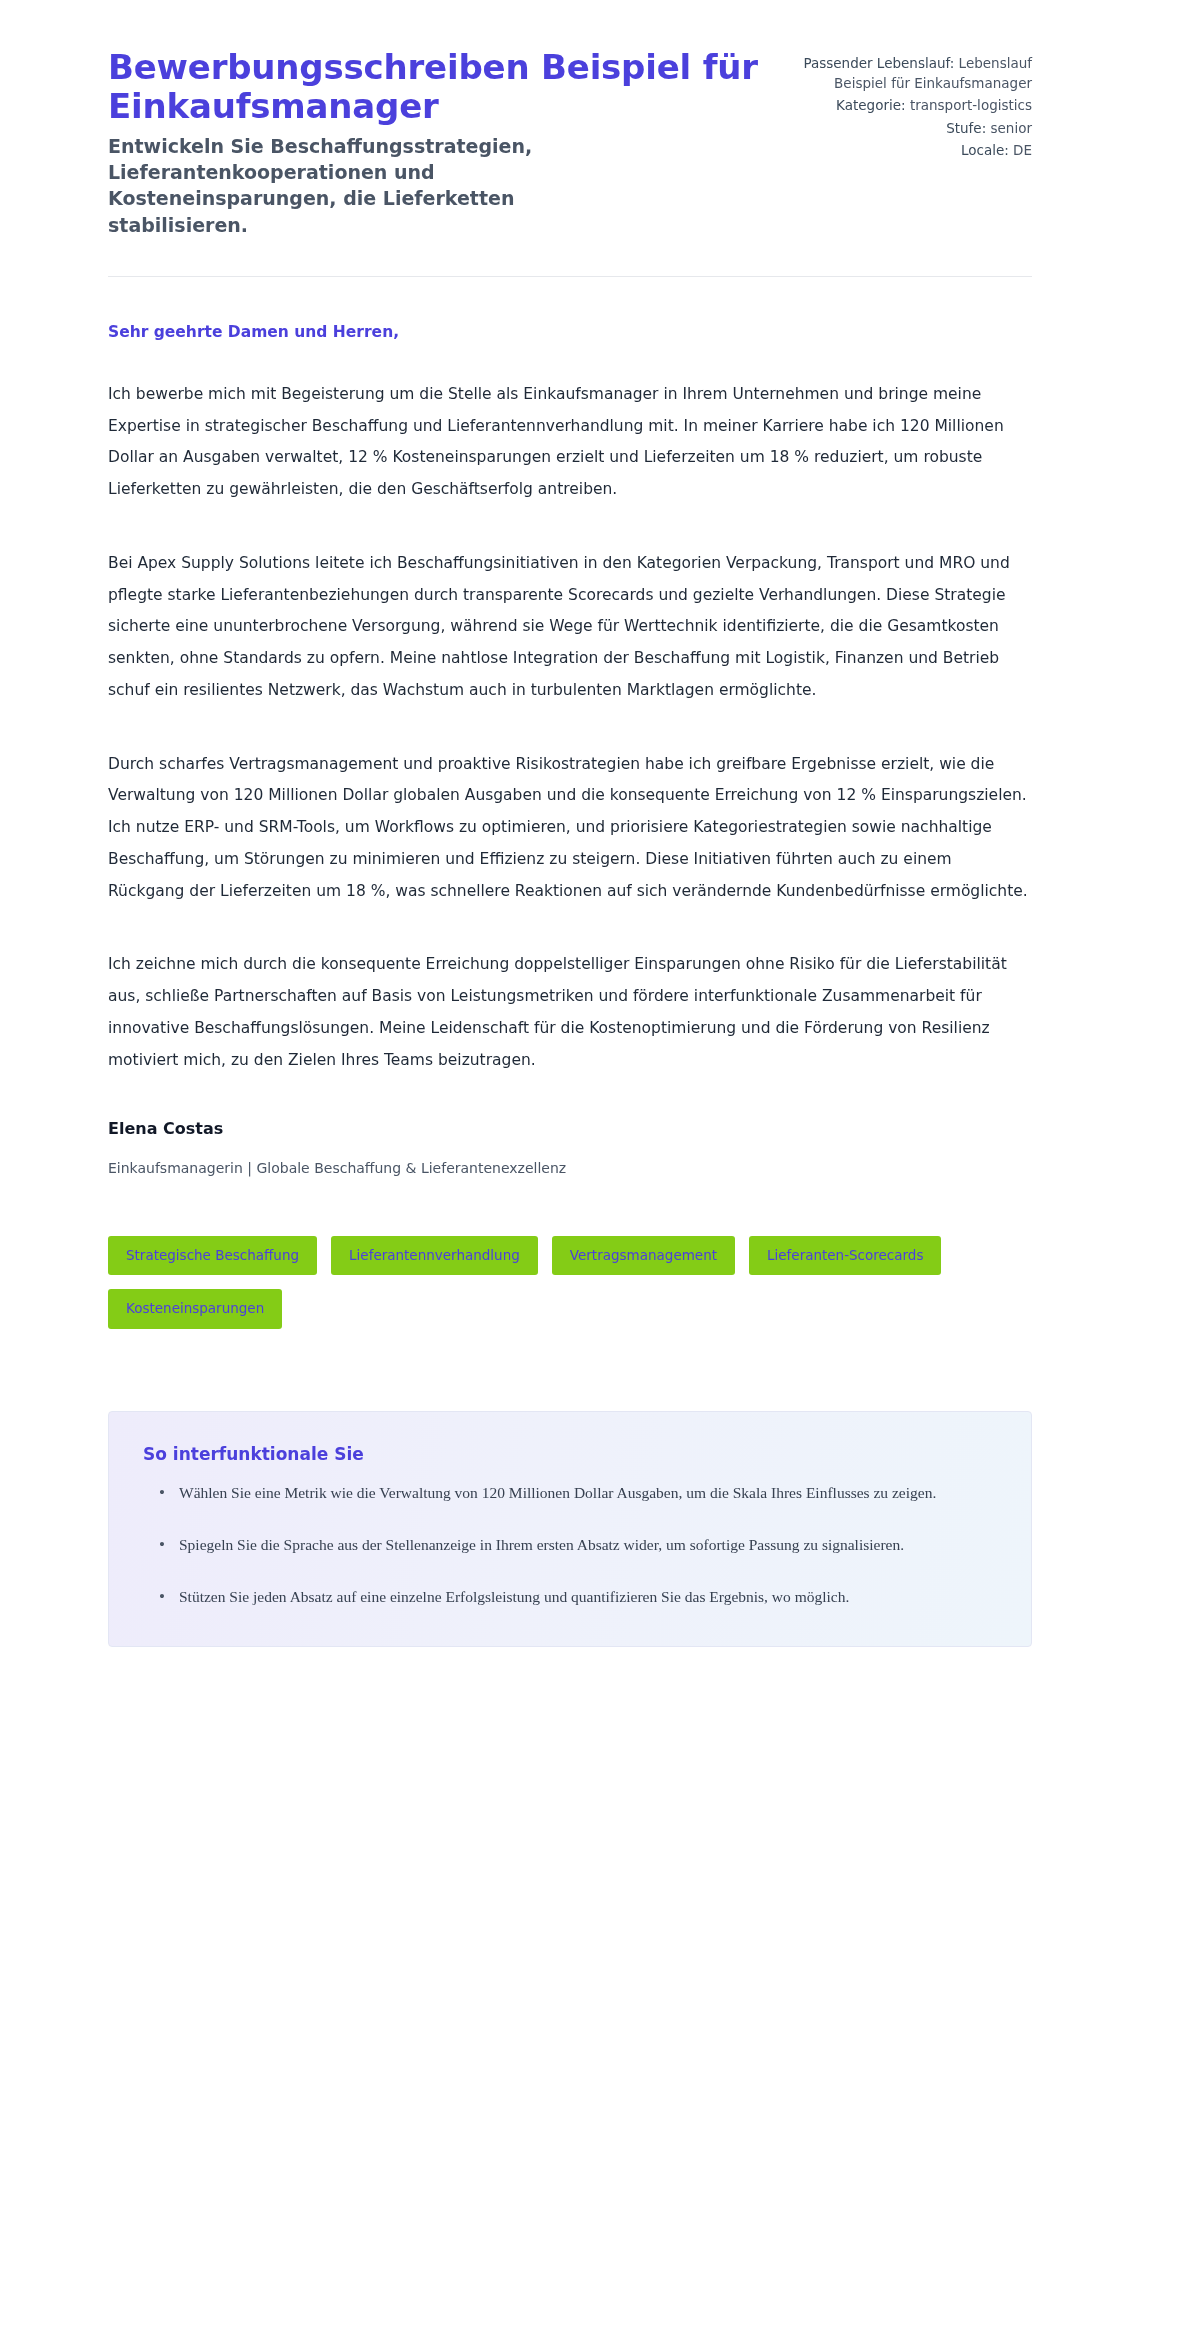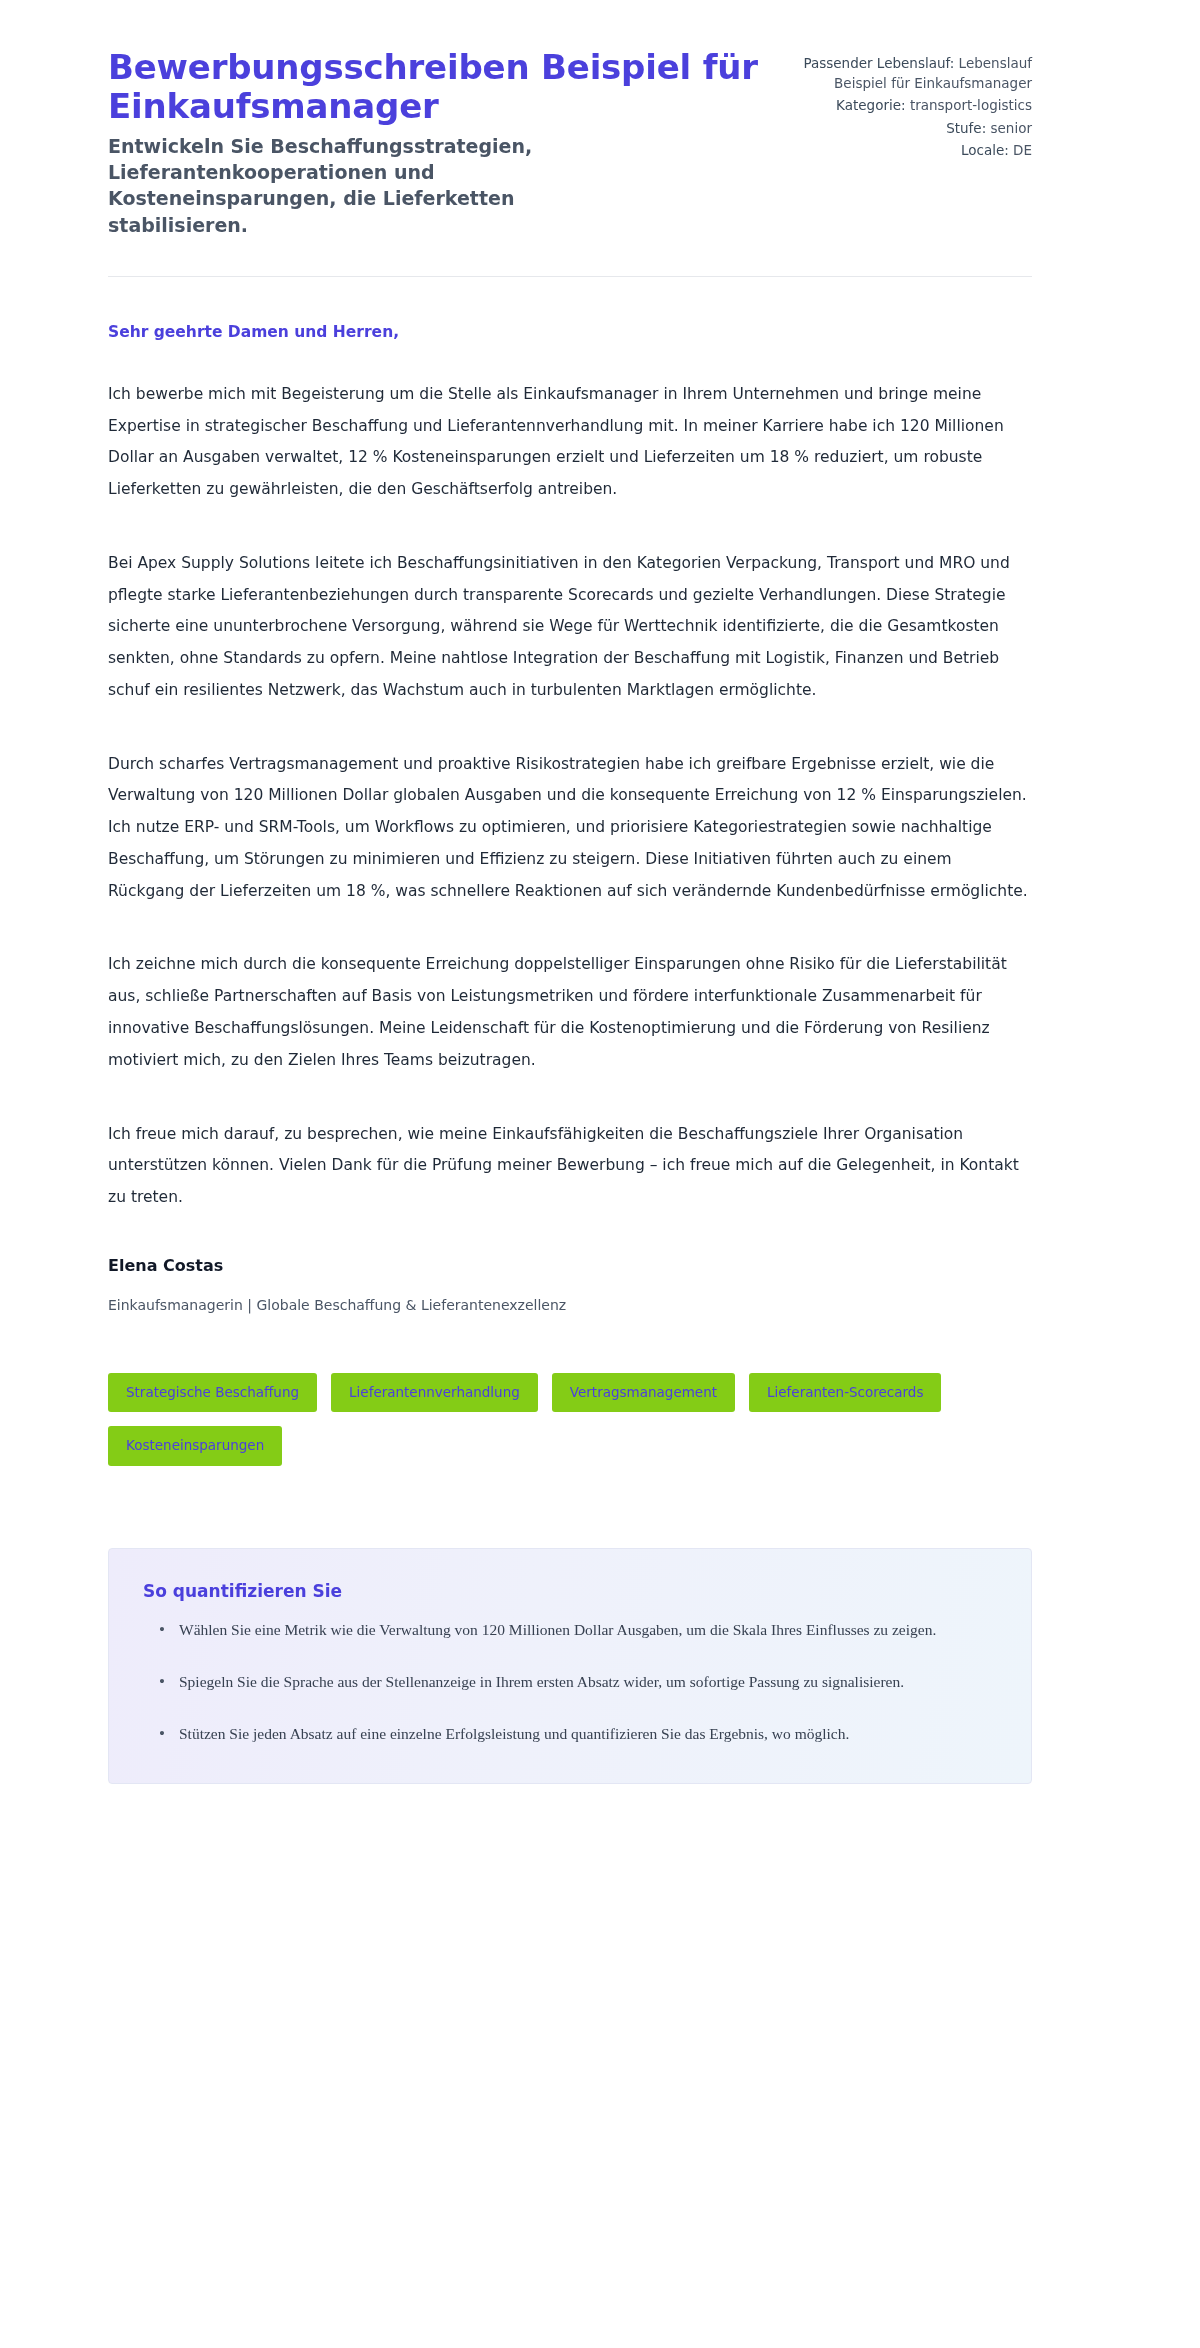--- a/index.html
+++ b/index.html
@@ -210,39 +210,38 @@
   <hr class="divider">
 
   <section class="letter">
 
     <p class="salutation">Sehr geehrte Damen und Herren,</p>
 
     <p class="para">Ich bewerbe mich mit Begeisterung um die Stelle als Einkaufsmanager in Ihrem Unternehmen und bringe meine Expertise in strategischer Beschaffung und Lieferantennverhandlung mit. In meiner Karriere habe ich 120 Millionen Dollar an Ausgaben verwaltet, 12 % Kosteneinsparungen erzielt und Lieferzeiten um 18 % reduziert, um robuste Lieferketten zu gewährleisten, die den Geschäftserfolg antreiben.</p>
     <p class="para">Bei Apex Supply Solutions leitete ich Beschaffungsinitiativen in den Kategorien Verpackung, Transport und MRO und pflegte starke Lieferantenbeziehungen durch transparente Scorecards und gezielte Verhandlungen. Diese Strategie sicherte eine ununterbrochene Versorgung, während sie Wege für Werttechnik identifizierte, die die Gesamtkosten senkten, ohne Standards zu opfern. Meine nahtlose Integration der Beschaffung mit Logistik, Finanzen und Betrieb schuf ein resilientes Netzwerk, das Wachstum auch in turbulenten Marktlagen ermöglichte.</p>
     <p class="para">Durch scharfes Vertragsmanagement und proaktive Risikostrategien habe ich greifbare Ergebnisse erzielt, wie die Verwaltung von 120 Millionen Dollar globalen Ausgaben und die konsequente Erreichung von 12 % Einsparungszielen. Ich nutze ERP- und SRM-Tools, um Workflows zu optimieren, und priorisiere Kategoriestrategien sowie nachhaltige Beschaffung, um Störungen zu minimieren und Effizienz zu steigern. Diese Initiativen führten auch zu einem Rückgang der Lieferzeiten um 18 %, was schnellere Reaktionen auf sich verändernde Kundenbedürfnisse ermöglichte.</p>
     <p class="para">Ich zeichne mich durch die konsequente Erreichung doppelstelliger Einsparungen ohne Risiko für die Lieferstabilität aus, schließe Partnerschaften auf Basis von Leistungsmetriken und fördere interfunktionale Zusammenarbeit für innovative Beschaffungslösungen. Meine Leidenschaft für die Kostenoptimierung und die Förderung von Resilienz motiviert mich, zu den Zielen Ihres Teams beizutragen.</p>
-    <p class="para">Ich freue mich darauf, zu besprechen, wie meine Einkaufsfähigkeiten die Beschaffungsziele Ihrer Organisation unterstützen können. Vielen Dank für die Prüfung meiner Bewerbung – ich freue mich auf die Gelegenheit, in Kontakt zu treten.</p>
 
     <div class="signature">
       <p class="sig-name">Elena Costas</p>
       <p class="sig-role">Einkaufsmanagerin | Globale Beschaffung &amp; Lieferantenexzellenz</p>
     </div>
 
   </section>
 
   <div class="tags">
     <span class="tag">Strategische Beschaffung</span>
     <span class="tag">Lieferantennverhandlung</span>
     <span class="tag">Vertragsmanagement</span>
     <span class="tag">Lieferanten-Scorecards</span>
     <span class="tag">Kosteneinsparungen</span>
   </div>
 
   <section class="callout">
-    <h2 class="callout-title">So quantifizieren Sie</h2>
+    <h2 class="callout-title">So interfunktionale Sie</h2>
     <ul class="callout-list">
       <li>Wählen Sie eine Metrik wie die Verwaltung von 120 Millionen Dollar Ausgaben, um die Skala Ihres Einflusses zu zeigen.</li>
       <li>Spiegeln Sie die Sprache aus der Stellenanzeige in Ihrem ersten Absatz wider, um sofortige Passung zu signalisieren.</li>
       <li>Stützen Sie jeden Absatz auf eine einzelne Erfolgsleistung und quantifizieren Sie das Ergebnis, wo möglich.</li>
     </ul>
   </section>
 
 </div>
 
 </body></html>

